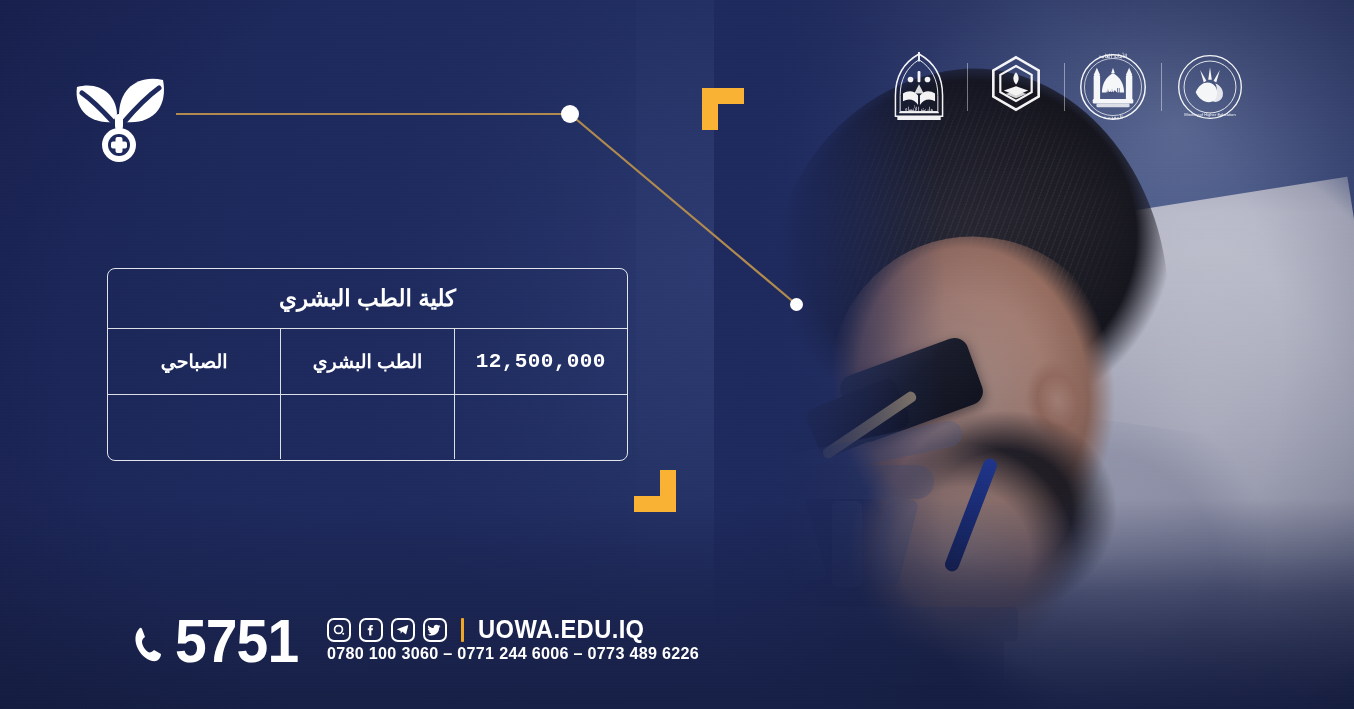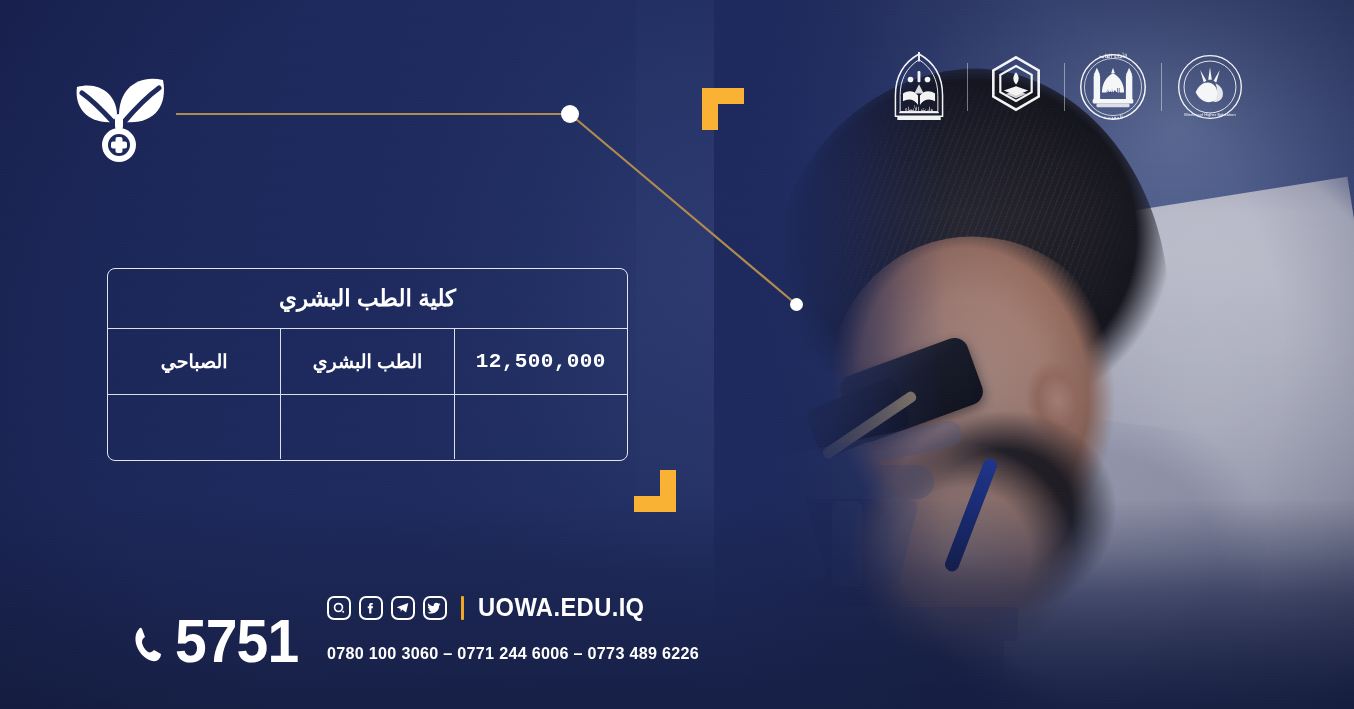--- a/index.html
+++ b/index.html
@@ -251,21 +251,21 @@
   .footer-inner{
     position:absolute; left:131px; bottom:42px;
     display:flex; align-items:flex-end; gap:18px;
   }
   .phone-block{ display:flex; align-items:flex-end; gap:10px; }
   .phone-num{
     color:#ffffff; font-size:62px; font-weight:700; line-height:.82;
     letter-spacing:-1px; transform:scaleX(.92); transform-origin:left bottom;
     font-family:"Liberation Sans", sans-serif;
   }
-  .contact-block{ display:flex; flex-direction:column; gap:22px; padding-bottom:3px; }
+  .contact-block{ display:flex; flex-direction:column; gap:0; padding-bottom:3px; }
   .contact-top{ display:flex; align-items:center; gap:8px; }
   .soc{
     width:24px; height:24px; border:2px solid #ffffff; border-radius:7px;
     display:flex; align-items:center; justify-content:center;
   }
   .pipe{
     width:3px; height:24px; background:#f0a726; border-radius:1px; margin:0 6px;
   }
   .site{
     color:#ffffff; font-size:25px; font-weight:700; letter-spacing:.4px;

